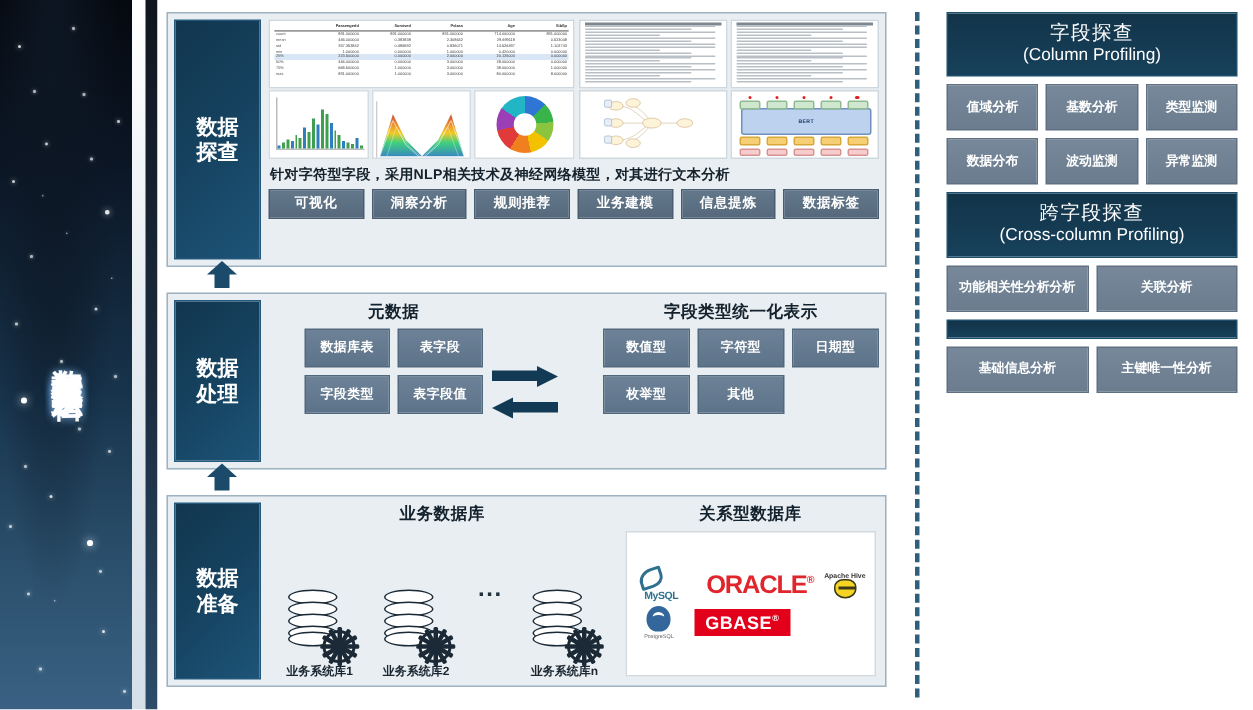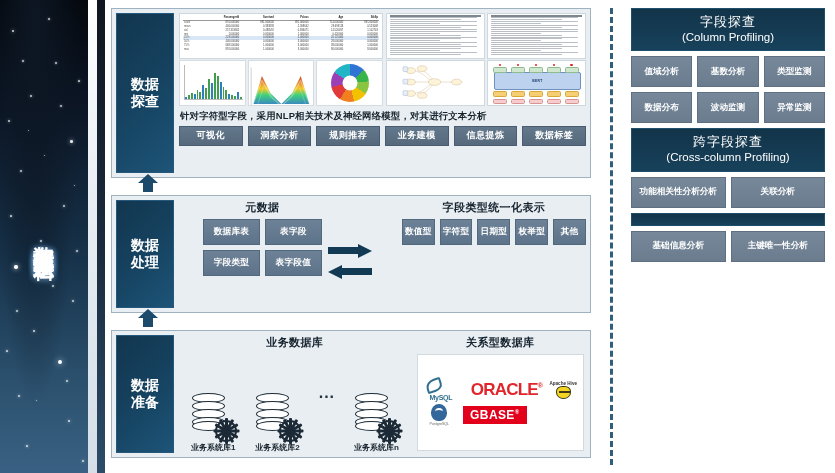--- a/index.html
+++ b/index.html
@@ -168,21 +168,21 @@
 
   
   #sect-processing { height: 118px; margin-top: 0; }
   .proc-wrap { display: flex; height: 100%; }
   .proc-col { display: flex; flex-direction: column; padding-left: 24px; }
   .group-title {
     font-size: 11px; font-weight: bold; color: #14222d; text-align: center;
     margin-bottom: 4px; letter-spacing: .4px;
   }
   .meta-grid { display: grid; grid-template-columns: 1fr 1fr; gap: 5px; }
-  .type-grid { display: grid; grid-template-columns: 1fr 1fr 1fr 1fr 1fr; gap: 5px; }
+  .type-grid { display: grid; grid-template-columns: 1fr 1fr 1fr; gap: 5px; }
   .chip {
     height: 26px;
     background: linear-gradient(180deg,#6d8297 0%,#5d7389 100%);
     border: 1px solid #51687d;
     color: #ffffff; font-size: 8.6px; font-weight: bold;
     display: flex; align-items: center; justify-content: center;
     letter-spacing: .3px;
     font-family: Liberation Serif, serif;
   }
   .arrows-mid {

